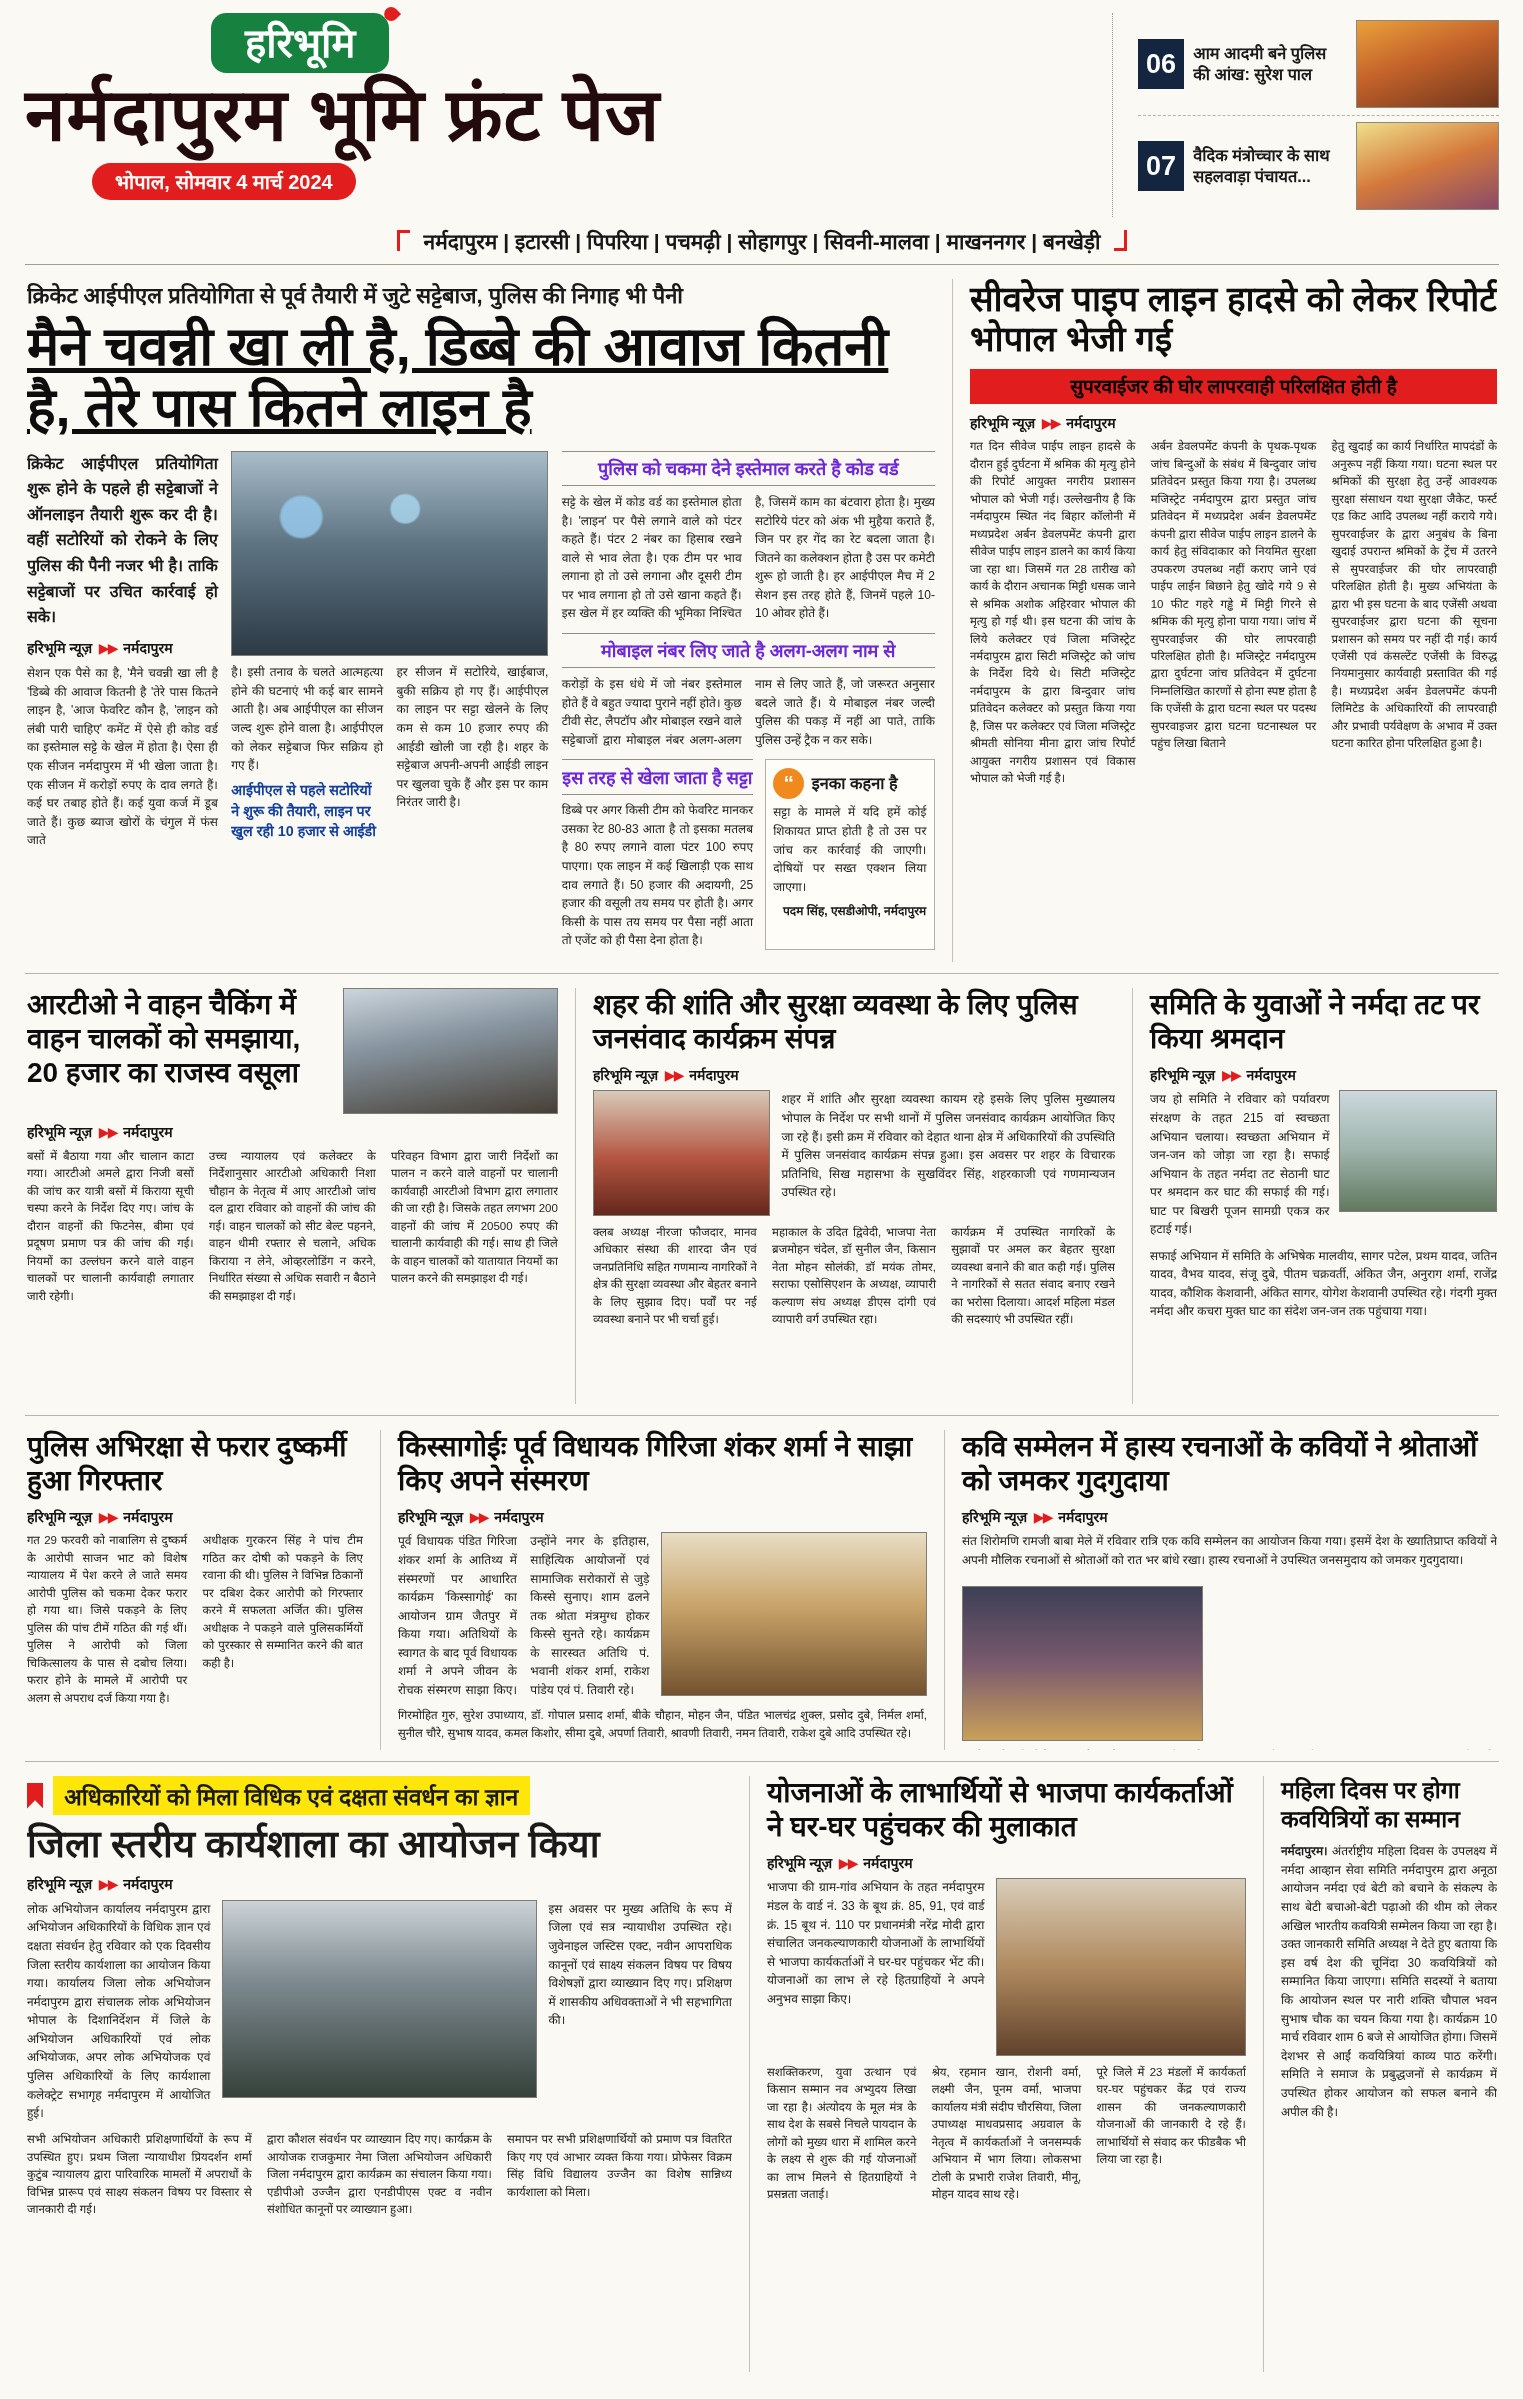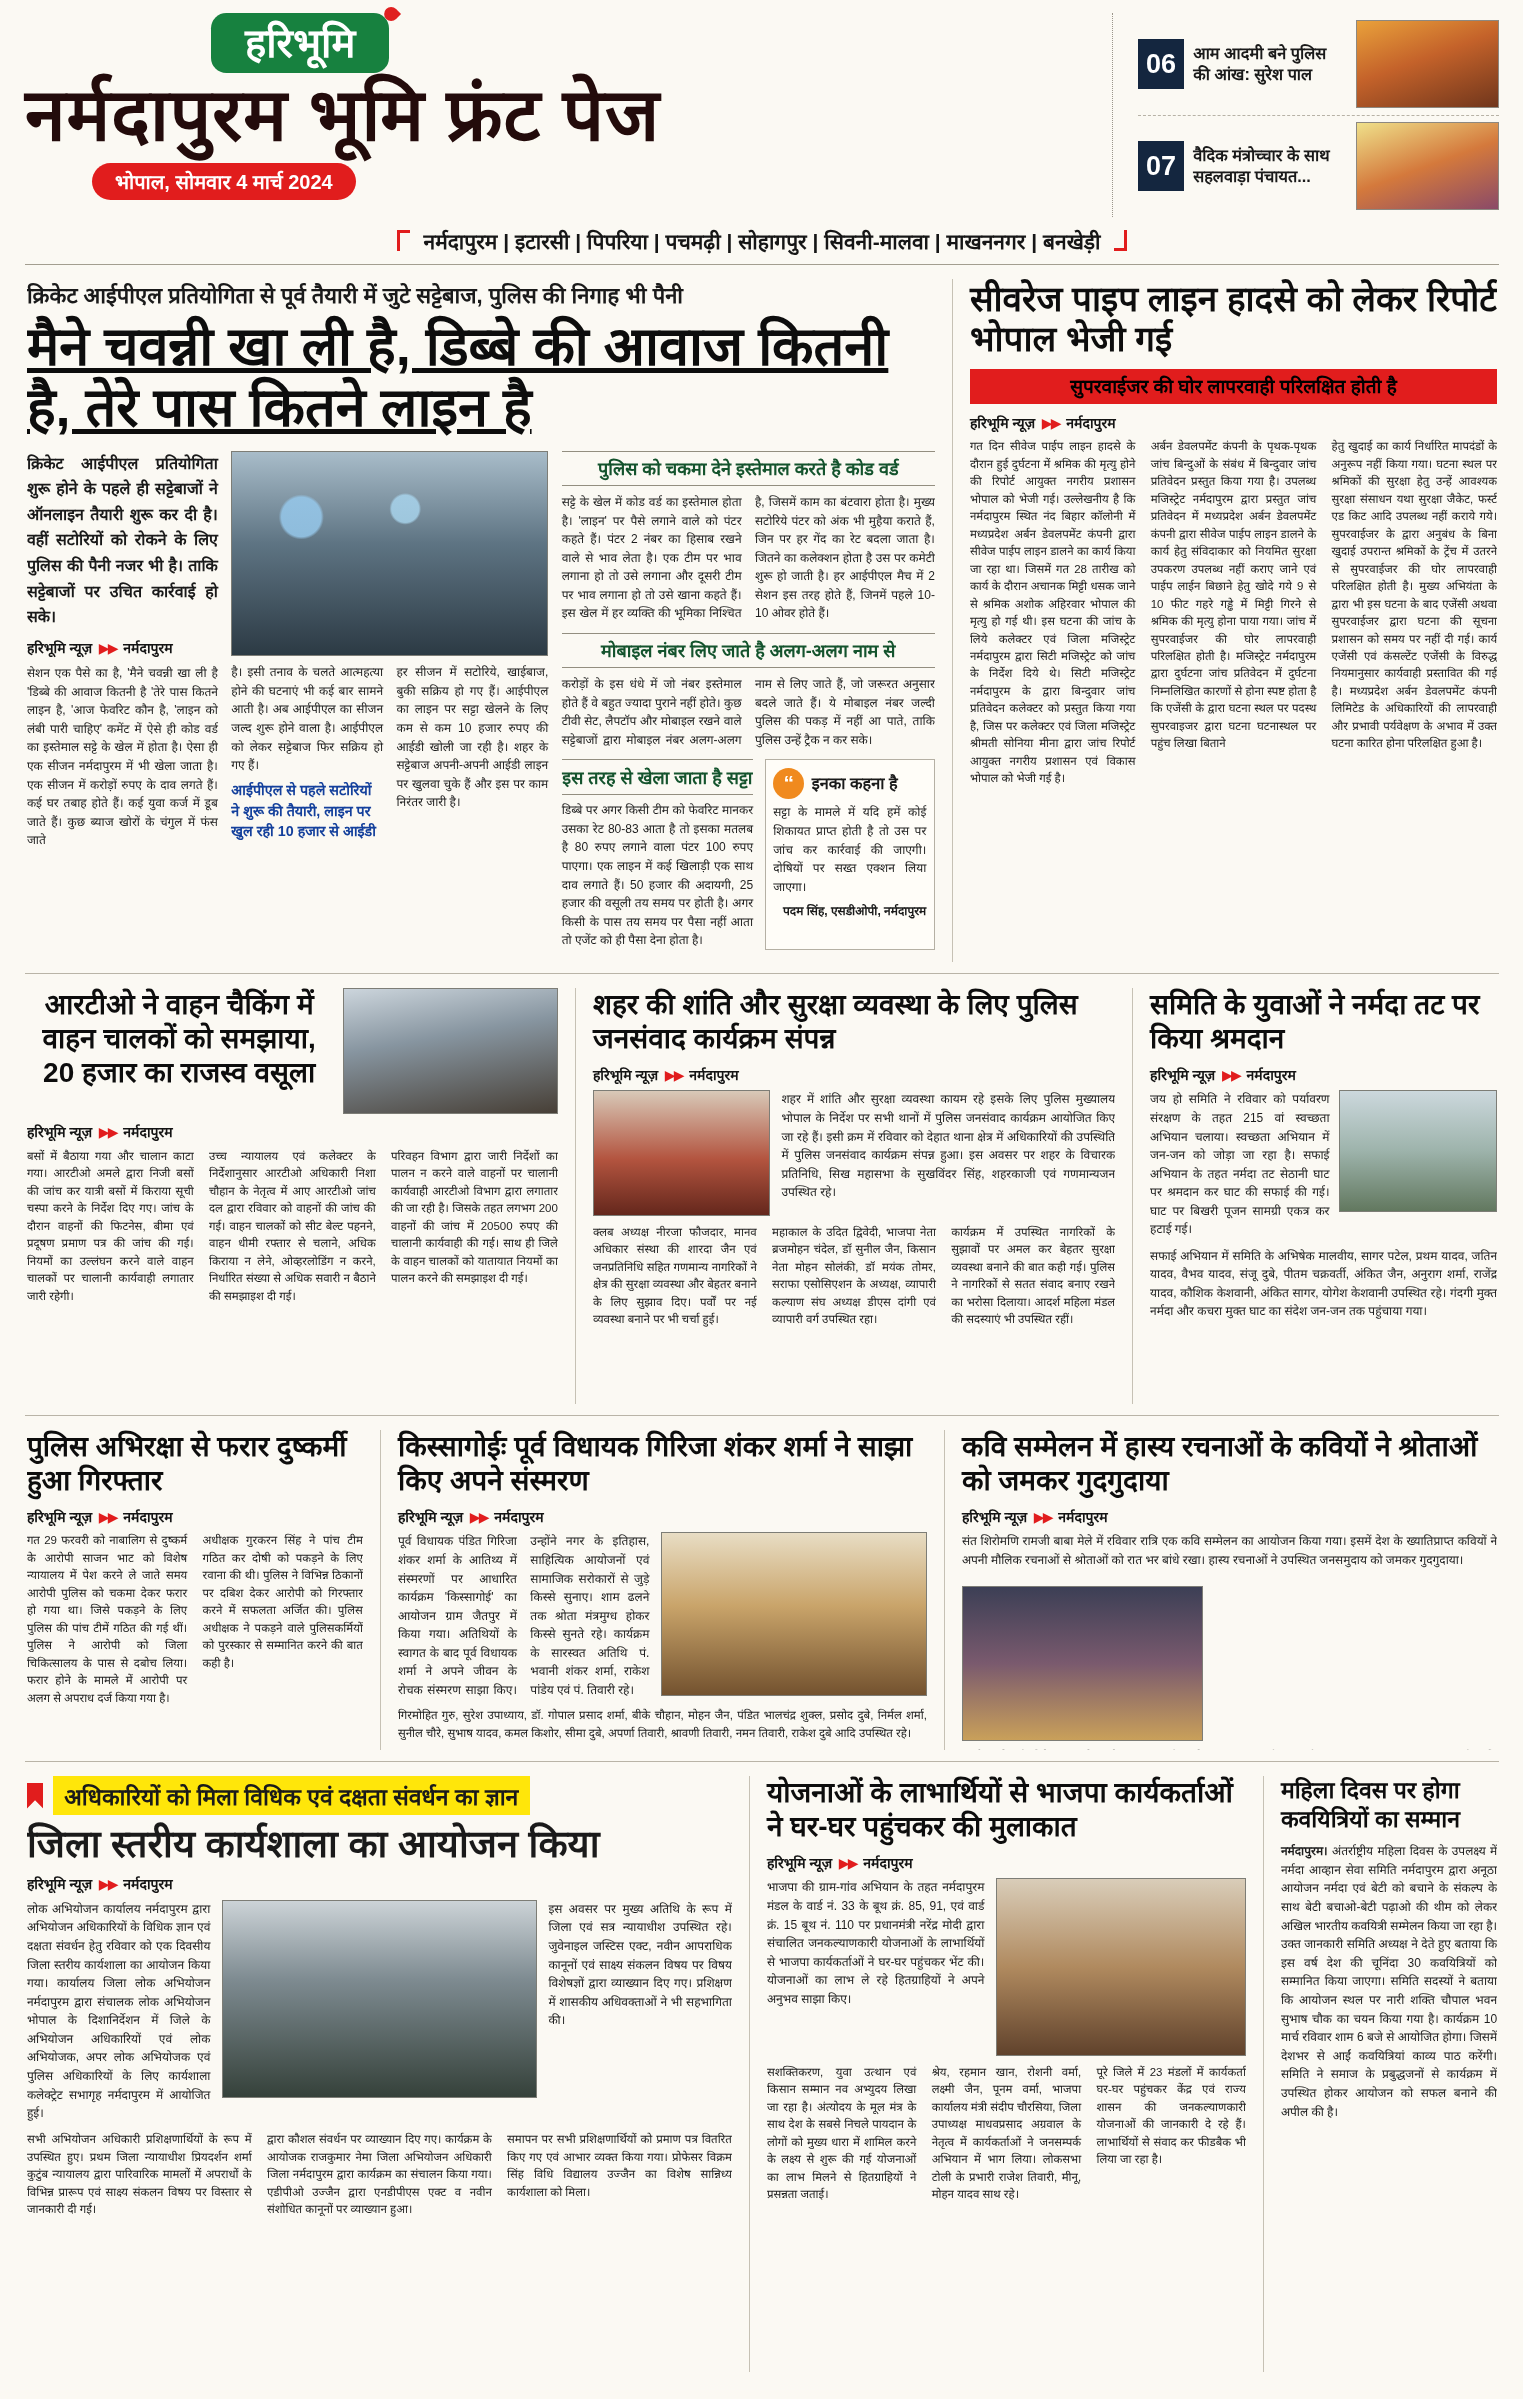--- a/index.html
+++ b/index.html
@@ -55,35 +55,35 @@
   .lead-col-a{flex:0 0 191px;}
   .lead-intro{font-size:16px;font-weight:bold;line-height:1.6;text-align:justify;}
   .lead-col-b{flex:0 0 317px;}
   .ph-lead{width:317px;height:205px;background:
      radial-gradient(circle at 22% 32%,rgba(150,200,235,.85) 0 7%,transparent 8%),
      radial-gradient(circle at 55% 28%,rgba(170,215,240,.8) 0 6%,transparent 7%),
      linear-gradient(180deg,#a8bcc9 0%,#5e7483 45%,#2c3a44 100%);}
   .pullquote{color:#14409c;font-weight:bold;font-size:14.3px;line-height:1.42;margin:5.7px 0;break-inside:avoid;}
   .lead-col-c{flex:1;}
   .box{margin-bottom:9.6px;}
-  .box-title{color:#14532d;font-weight:bold;text-align:center;font-size:18px;padding:4.8px 0;border-top:1.4px solid #938e80;border-bottom:1.4px solid #938e80;margin-bottom:6.7px;}
+  .box-title{color:#6d28d9;font-weight:bold;text-align:center;font-size:18px;padding:4.8px 0;border-top:1.4px solid #938e80;border-bottom:1.4px solid #938e80;margin-bottom:6.7px;}
   .box3-row{display:flex;gap:11.5px;}
   .box3-row .box{flex:1.25;margin-bottom:0;}
   .quote-box{flex:1;border:1px solid #b5b0a4;padding:7.6px;background:#fffdf8;}
   .quote-head{display:flex;align-items:center;gap:7.6px;margin-bottom:4.8px;}
   .quote-icon{width:31px;height:31px;border-radius:50%;background:#f08a1e;color:#fff;display:flex;align-items:center;justify-content:center;font-size:21px;font-weight:bold;flex:0 0 auto;}
   .quote-title{font-weight:bold;font-size:16.3px;}
   .quote-attr{font-weight:bold;font-size:12px;text-align:right;margin-top:5.7px;}
   .a-sewer{flex:1;}
   .a-sewer .cols-3 p{margin-bottom:7.6px;}
 
   
   .row2{height:442px;}
   .a-rto{flex:0 0 531px;}
-  .rto-top{display:flex;gap:11.5px;align-items:flex-start;text-align:center;}
+  .rto-top{display:flex;gap:11.5px;align-items:flex-start;}
   .rto-top .hl-md{flex:1;}
   .ph-rto{width:215px;height:126px;flex:0 0 auto;background:linear-gradient(170deg,#ccd5dc 0%,#8795a0 40%,#473f36 100%);}
   .a-jan{flex:1;}
   .jan-mid{display:flex;gap:11.5px;margin-bottom:7.6px;}
   .ph-jan{width:177px;height:126px;flex:0 0 auto;background:linear-gradient(180deg,#d8c9b8 0%,#b3543f 55%,#64271c 100%);}
   .a-shr{flex:0 0 365px;}
   .shr-mid{display:flex;gap:9.6px;margin-bottom:7.6px;}
   .ph-shr{width:158px;height:122px;flex:0 0 auto;background:linear-gradient(180deg,#ccd8dd 0%,#9db3ab 50%,#62785f 100%);}
 
   

